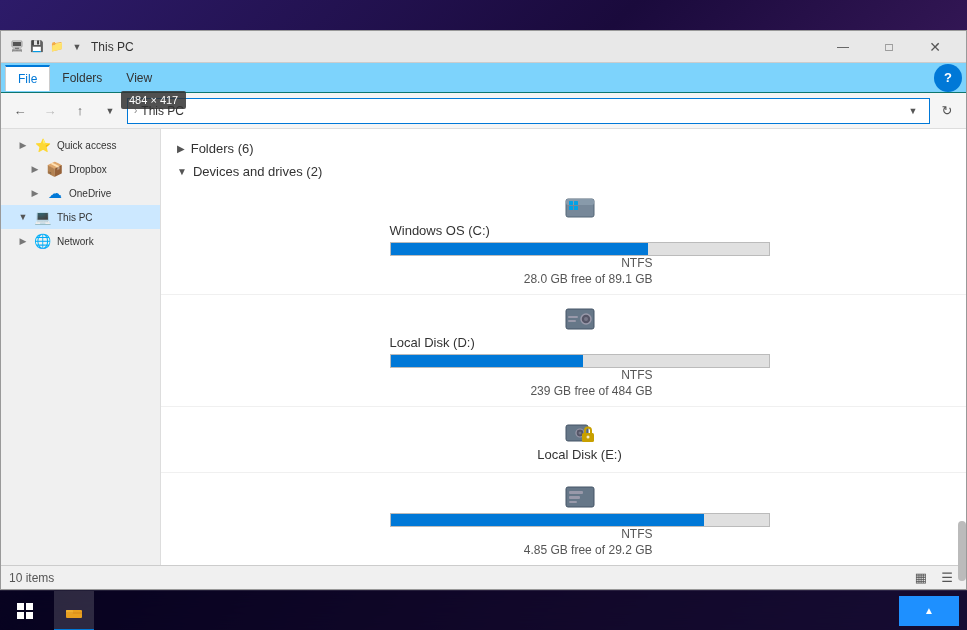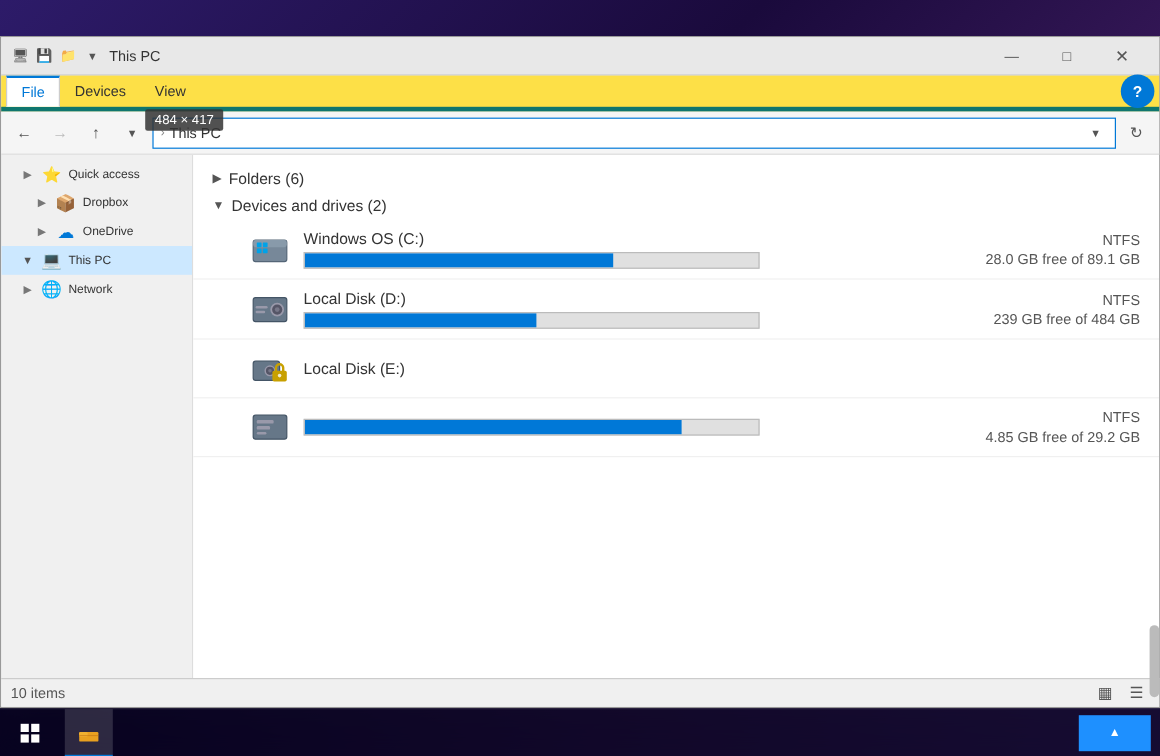--- a/index.html
+++ b/index.html
@@ -71,22 +71,22 @@
       color: #555;
       display: flex;
       align-items: center;
       justify-content: center;
     }
     .title-bar-btn.close { font-size: 14px; }
 
     
     .menu-bar {
       height: 30px;
-      background: #fde047;
-      border-bottom: 4px solid #0f766e;
+      background: #7dd3fc;
+      border-bottom: 1px solid #0f766e;
       display: flex;
       align-items: center;
       padding: 0 4px;
       flex-shrink: 0;
     }
     .menu-tab {
       padding: 5px 12px;
       font-size: 12px;
       color: #333;
       cursor: pointer;
@@ -266,23 +266,23 @@
       color: #555;
       margin-right: 6px;
     }
     .section-title { font-weight: 400; }
 
     
     .drive-item {
       display: flex;
       align-items: center;
       padding: 8px 16px 8px 48px;
-      gap: 12px;
       cursor: pointer;
       border-bottom: 1px solid #f0f0f0;
+      flex-direction: column;
     }
     .drive-icon {
       width: 32px;
       height: 32px;
       flex-shrink: 0;
       display: flex;
       align-items: center;
       justify-content: center;
     }
     .drive-info {
@@ -427,21 +427,21 @@
     <span class="title-bar-title">This PC</span>
     <div class="title-bar-controls">
       <button class="title-bar-btn minimize">—</button>
       <button class="title-bar-btn maximize">□</button>
       <button class="title-bar-btn close">✕</button>
     </div>
   </div>
 
   <div class="menu-bar">
     <button class="menu-tab active">File</button>
-    <button class="menu-tab">Devices</button>
+    <button class="menu-tab">Folders</button>
     <button class="menu-tab">View</button>
     <div class="help-btn">?</div>
   </div>
 
   <div class="toolbar">
     <button class="nav-btn" title="Back">←</button>
     <button class="nav-btn" title="Forward" disabled="">→</button>
     <button class="nav-btn" title="Up">↑</button>
     <button class="nav-btn" style="font-size:9px;">▼</button>
 

